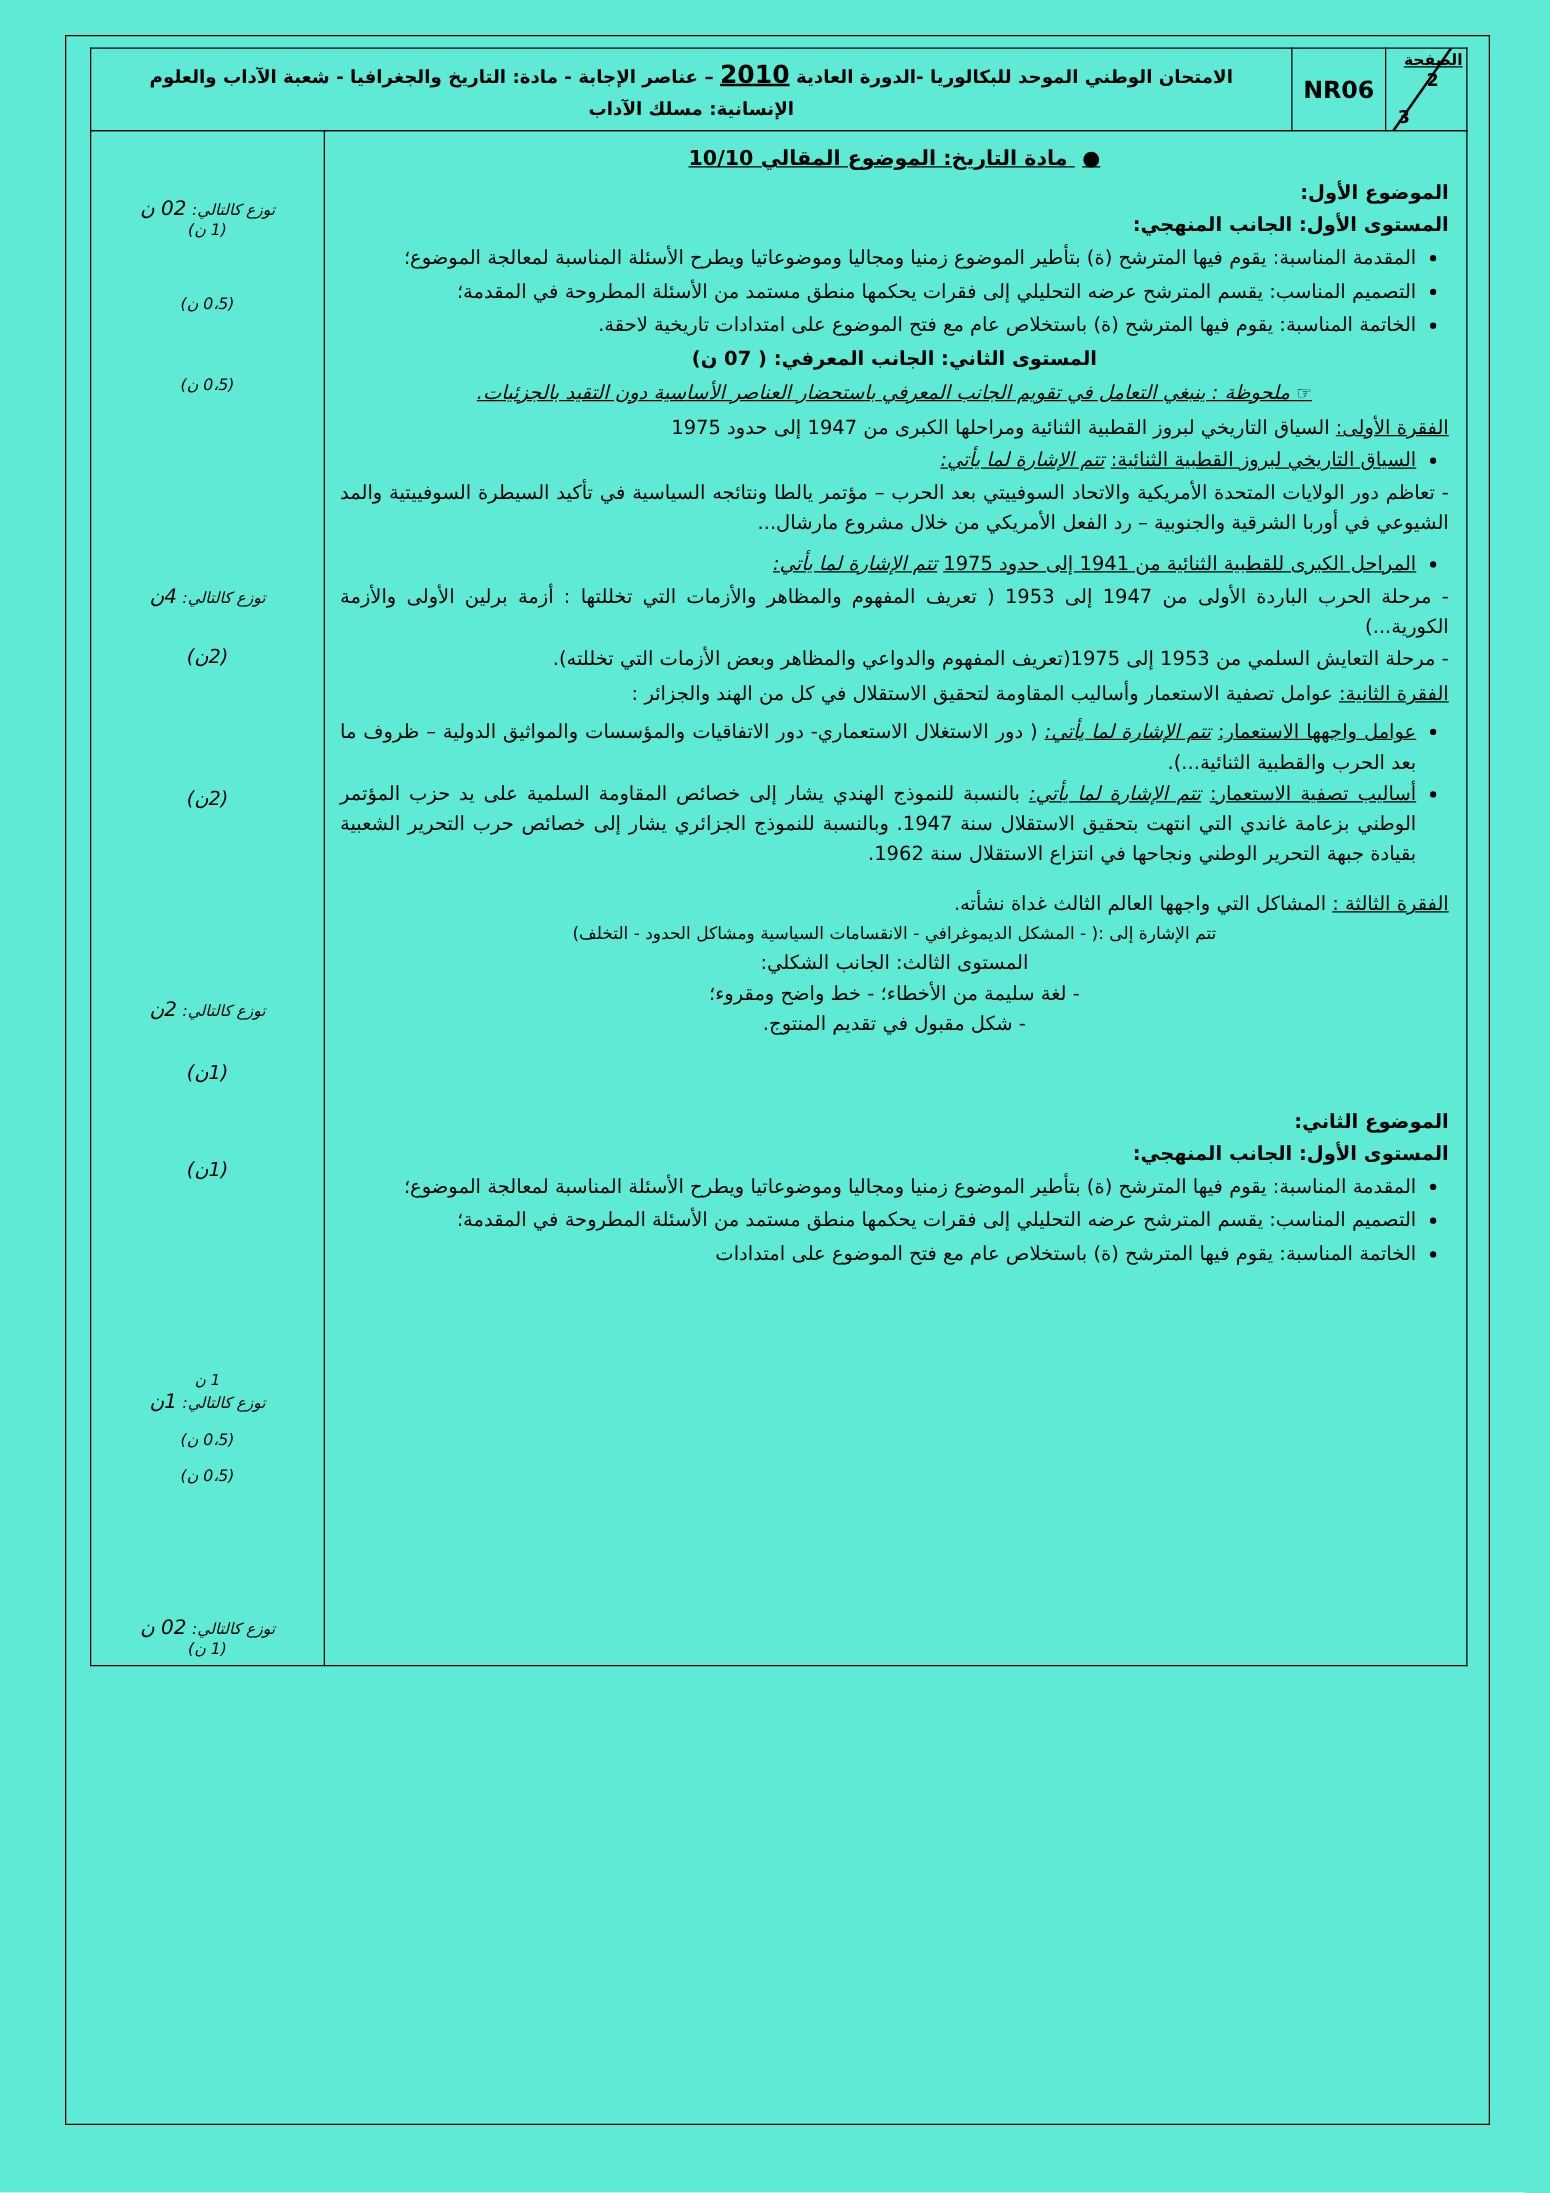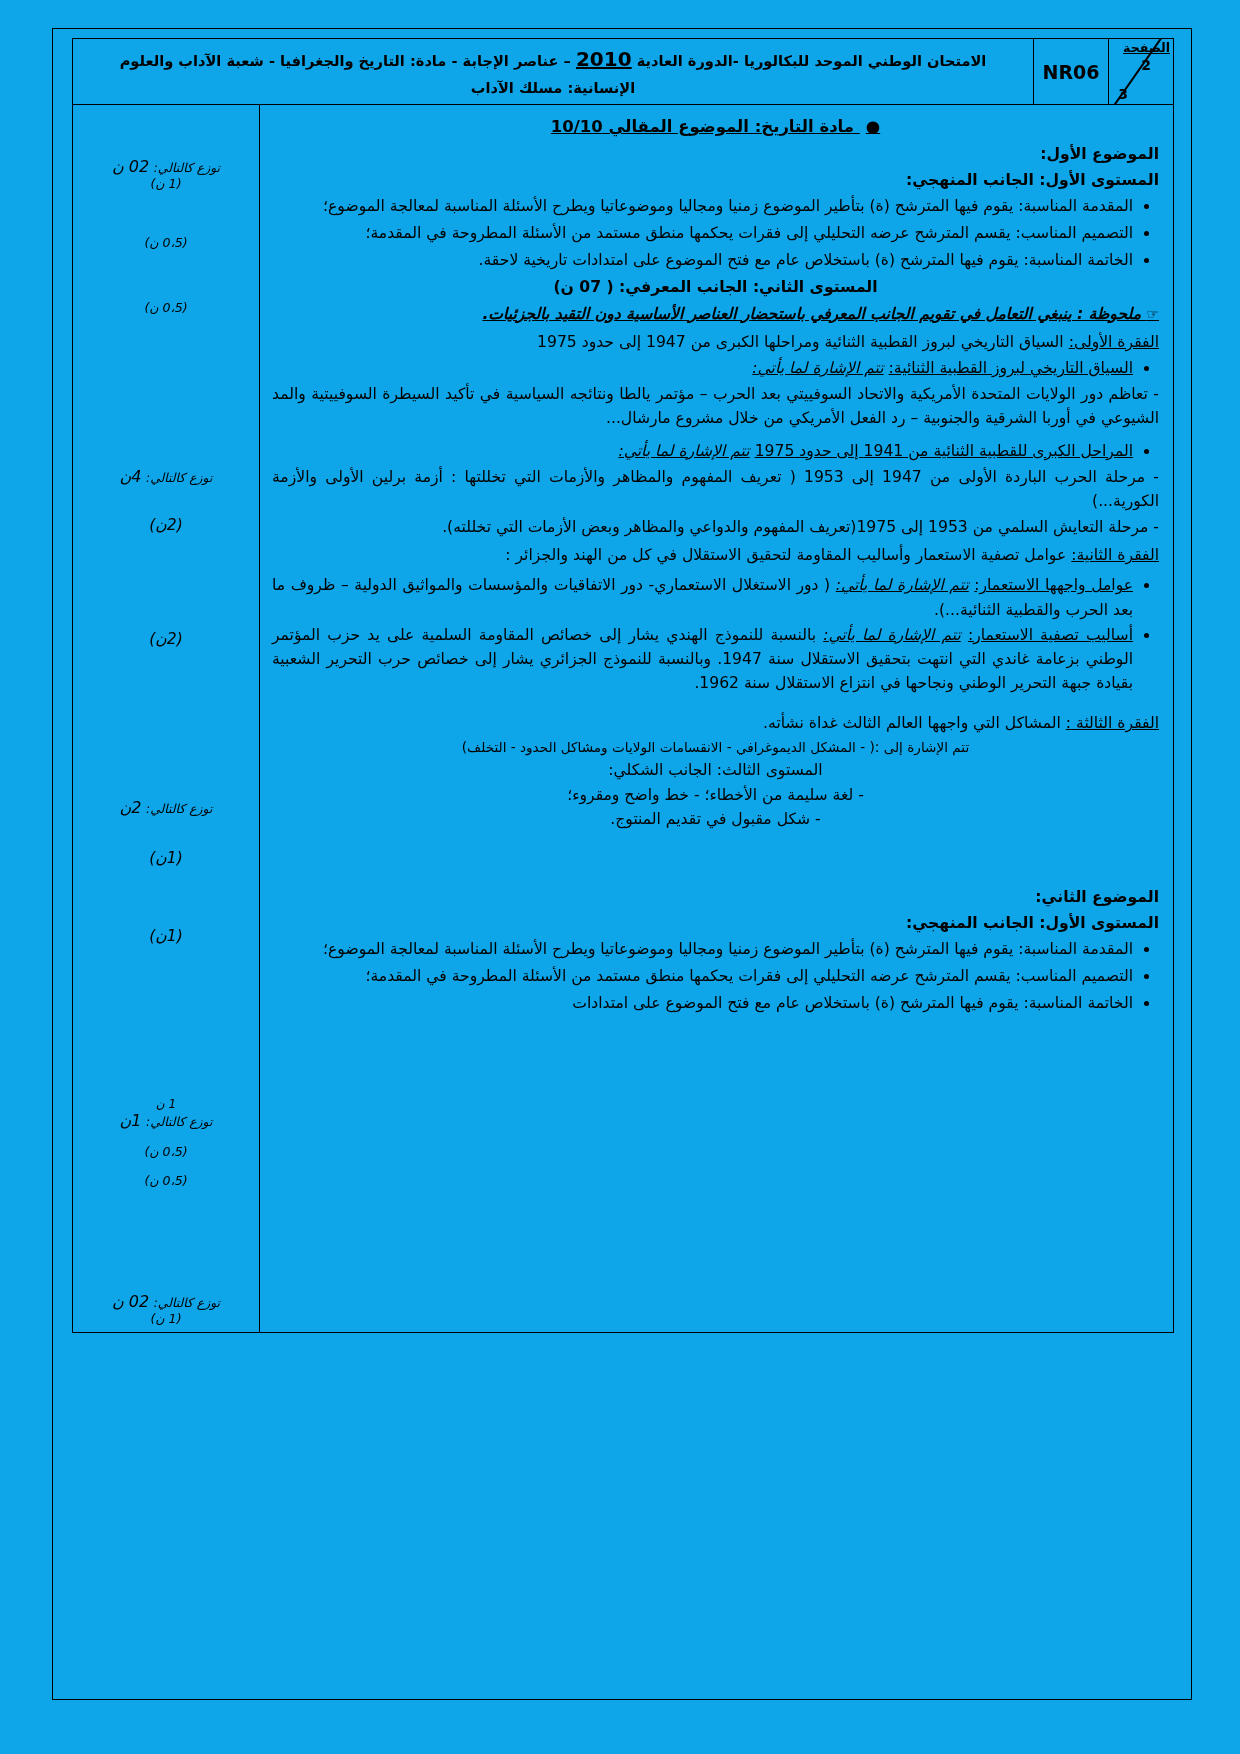--- a/index.html
+++ b/index.html
@@ -9,21 +9,21 @@
   }
   body {
     font-family: "DejaVu Sans", "Liberation Sans", sans-serif;
     color: #000;
   }
   .page {
     position: relative;
     width: 1240px;
     height: 1754px;
     margin: 0 auto;
-    background: #0ea5e9;
+    background: #5eead4;
     box-sizing: border-box;
   }
   
   .outer-frame {
     position: absolute;
     left: 52px;
     top: 28px;
     width: 1140px;
     height: 1672px;
     border: 1px solid #000;
@@ -161,23 +161,24 @@
     margin: 0 0 3px 0;
     text-align: justify;
     line-height: 1.55;
   }
   ul.bl.tight > li { margin-bottom: 1px; }
   .dash-line {
     margin: 0 0 2px 0;
     text-align: justify;
   }
   .note {
-    font-weight: bold;
+    font-weight: normal;
     font-style: italic;
     text-decoration: underline;
+    text-align: center;
     line-height: 1.5;
     margin: 3px 0 4px 0;
   }
   .small {
     font-size: 13.6px;
   }
   .smaller {
     font-size: 12.6px;
   }
   .spacer-md { height: 18px; }
@@ -281,21 +282,21 @@
               <span class="u">أساليب تصفية الاستعمار:</span>
               <span class="b i u">تتم الإشارة لما يأتي:</span>
               <span>بالنسبة للنموذج الهندي يشار إلى خصائص المقاومة السلمية على يد حزب المؤتمر الوطني بزعامة غاندي التي انتهت بتحقيق الاستقلال سنة 1947. وبالنسبة للنموذج الجزائري يشار إلى خصائص حرب التحرير الشعبية بقيادة جبهة التحرير الوطني ونجاحها في انتزاع الاستقلال سنة 1962.</span>
             </li>
           </ul>
 
           <div class="line" style="margin-top:16px;">
             <span class="b u">الفقرة الثالثة :</span>
             <span>المشاكل التي واجهها العالم الثالث غداة نشأته.</span>
           </div>
-          <div class="ctr small">تتم الإشارة إلى :( - المشكل الديموغرافي - الانقسامات الولايات ومشاكل الحدود - التخلف)</div>
+          <div class="ctr small">تتم الإشارة إلى :( - المشكل الديموغرافي - الانقسامات السياسية ومشاكل الحدود - التخلف)</div>
           <div class="ctr">المستوى الثالث: الجانب الشكلي:</div>
           <div class="ctr">- لغة سليمة من الأخطاء؛ - خط واضح ومقروء؛</div>
           <div class="ctr">- شكل مقبول في تقديم المنتوج.</div>
 
           <div class="spacer-lg"></div>
           <div class="spacer-md"></div>
 
           <div class="sub-head">الموضوع الثاني:</div>
           <div class="sub-head">المستوى الأول: الجانب المنهجي:</div>
 

